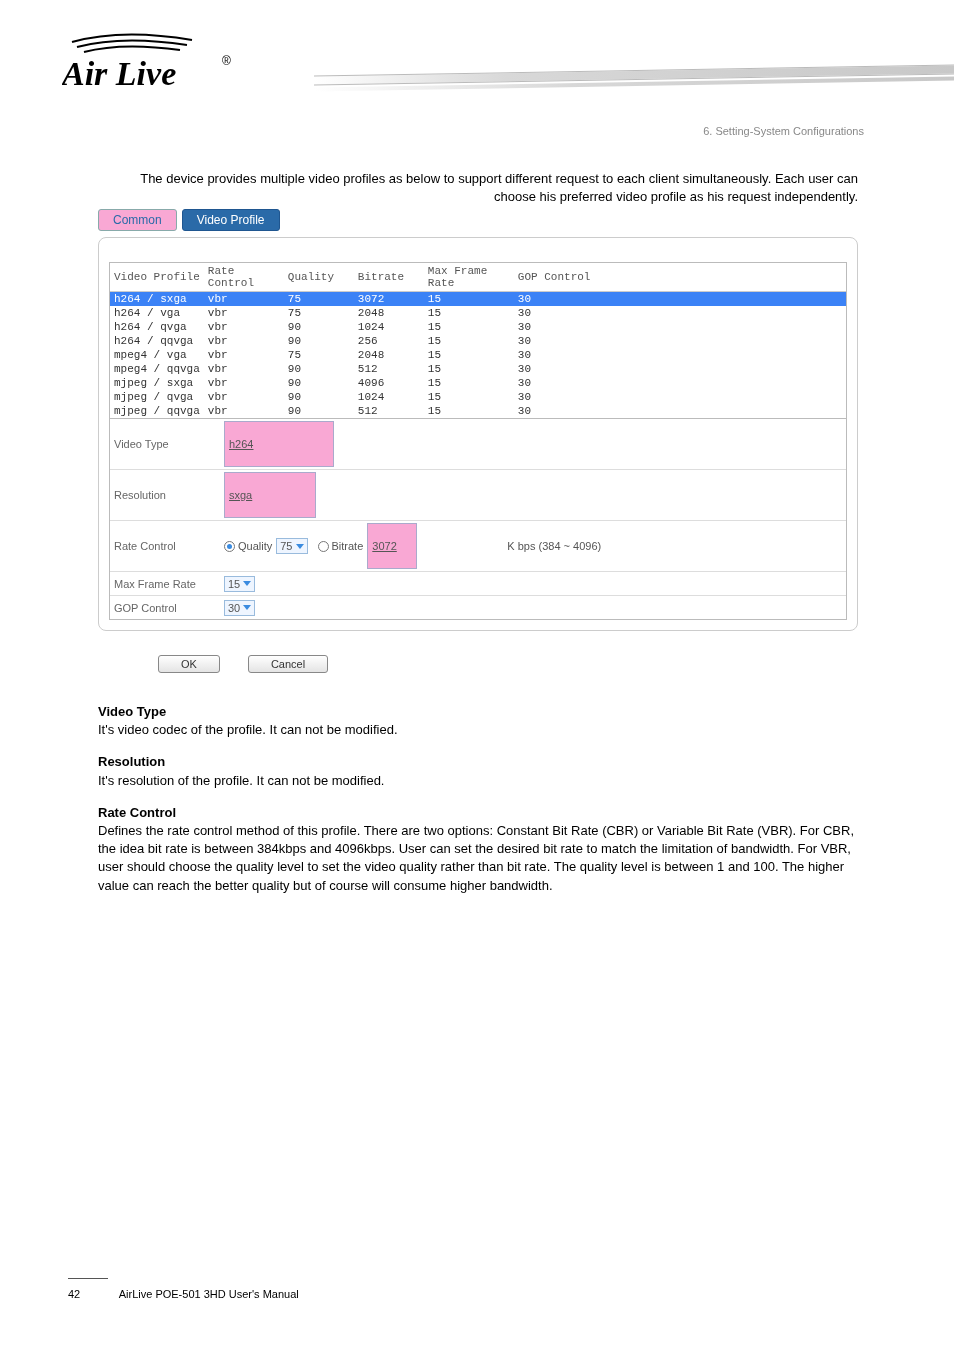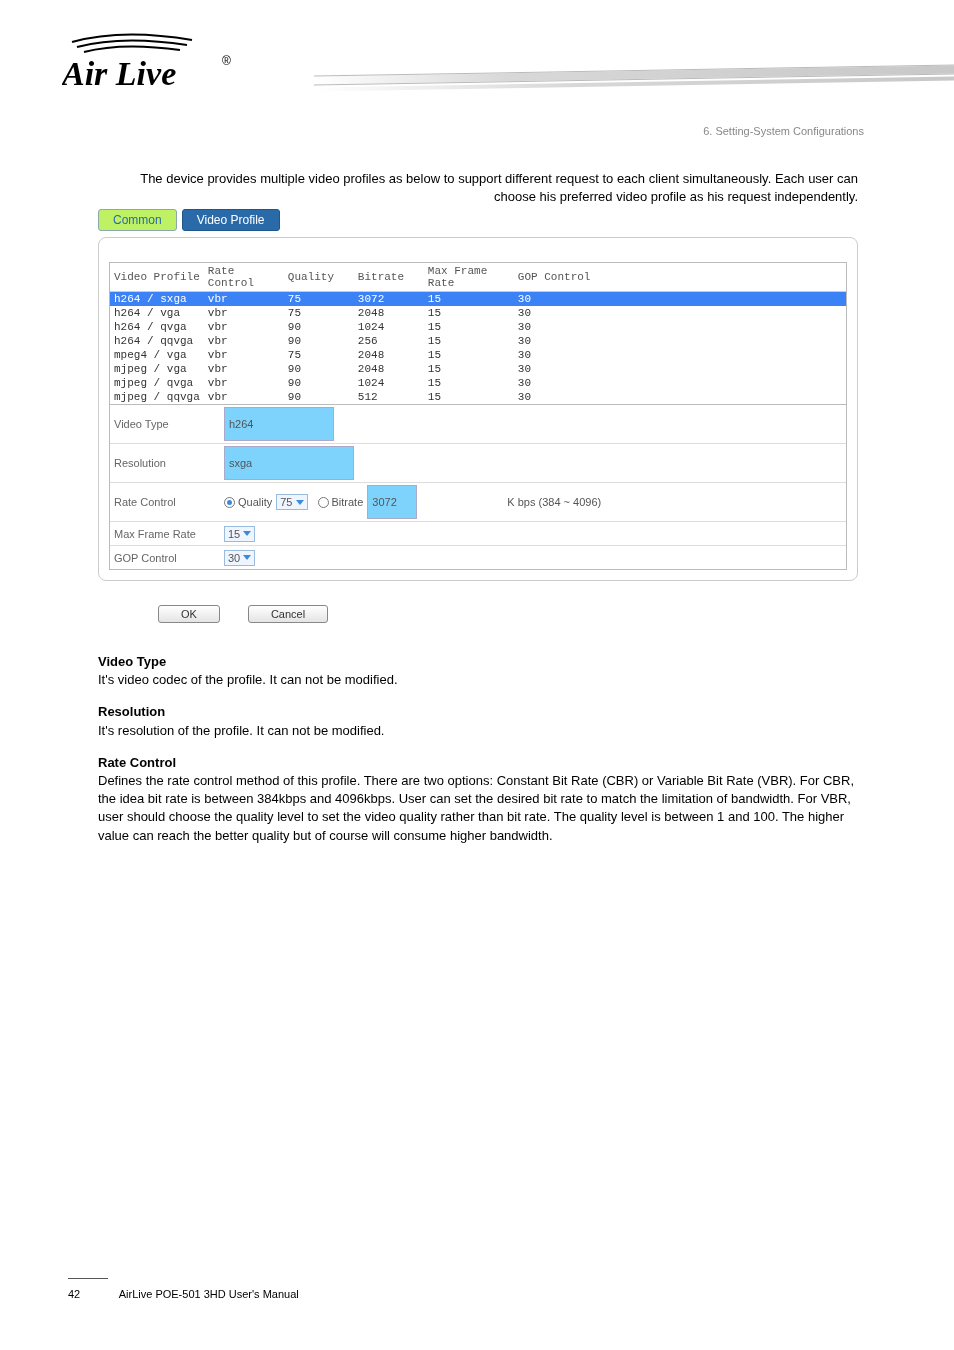--- a/index.html
+++ b/index.html
@@ -67,21 +67,21 @@
   }
 
   
   .tabs-row {
     margin-top: 2px;
     display: flex;
     gap: 5px;
   }
   .tab {
     border: 1px solid #8aa;
-    background: #bef264;
+    background: #f9a8d4;
     color: #2a6aa8;
     font-size: 12px;
     padding: 3px 14px;
     border-radius: 3px;
     cursor: pointer;
   }
   .tab.active {
     background: #2a6aa8;
     color: #fff;
     border-color: #1f5690;
@@ -135,25 +135,26 @@
     font-size: 11px;
     color: #555;
   }
   .form-row:first-child { border-top: none; }
   .form-label {
     width: 110px;
     color: #666;
   }
   .input-box {
     border: 1px solid #aac;
-    background: #7dd3fc;
-    padding: 10px 4px;
+    background: #f9a8d4;
+    padding: 16px 4px;
     min-width: 90px;
     font-size: 11px;
     color: #555;
+    text-decoration: underline;
   }
   .input-short { min-width: 40px; width: 40px; }
   .dropdown {
     border: 1px solid #9bd;
     background: #eef5ff;
     padding: 1px 3px;
     font-size: 11px;
     display: inline-flex;
     align-items: center;
     gap: 3px;
@@ -309,24 +310,32 @@
             </tr>
             <tr>
               <td>mpeg4 / vga</td>
               <td>vbr</td>
               <td>75</td>
               <td>2048</td>
               <td>15</td>
               <td>30</td>
             </tr>
             <tr>
-              <td>mjpeg / vga</td>
-              <td>vbr</td>
-              <td>90</td>
-              <td>2048</td>
+              <td>mpeg4 / qqvga</td>
+              <td>vbr</td>
+              <td>90</td>
+              <td>512</td>
+              <td>15</td>
+              <td>30</td>
+            </tr>
+            <tr>
+              <td>mjpeg / sxga</td>
+              <td>vbr</td>
+              <td>90</td>
+              <td>4096</td>
               <td>15</td>
               <td>30</td>
             </tr>
             <tr>
               <td>mjpeg / qvga</td>
               <td>vbr</td>
               <td>90</td>
               <td>1024</td>
               <td>15</td>
               <td>30</td>
@@ -342,21 +351,21 @@
           </tbody>
       </table>
 
       <div class="form-section">
         <div class="form-row">
           <div class="form-label">Video Type</div>
           <div class="input-box" style="width:110px">h264</div>
         </div>
         <div class="form-row">
           <div class="form-label">Resolution</div>
-          <div class="input-box" style="width:130px">sxga</div>
+          <div class="input-box" style="width:92px">sxga</div>
         </div>
         <div class="form-row">
           <div class="form-label">Rate Control</div>
           <span class="radio-dot checked"></span>
           <span>Quality</span>
           <span style="width:4px"></span>
           <span class="dropdown">
             <span>75</span>
             <span class="chev"></span>
           </span>

